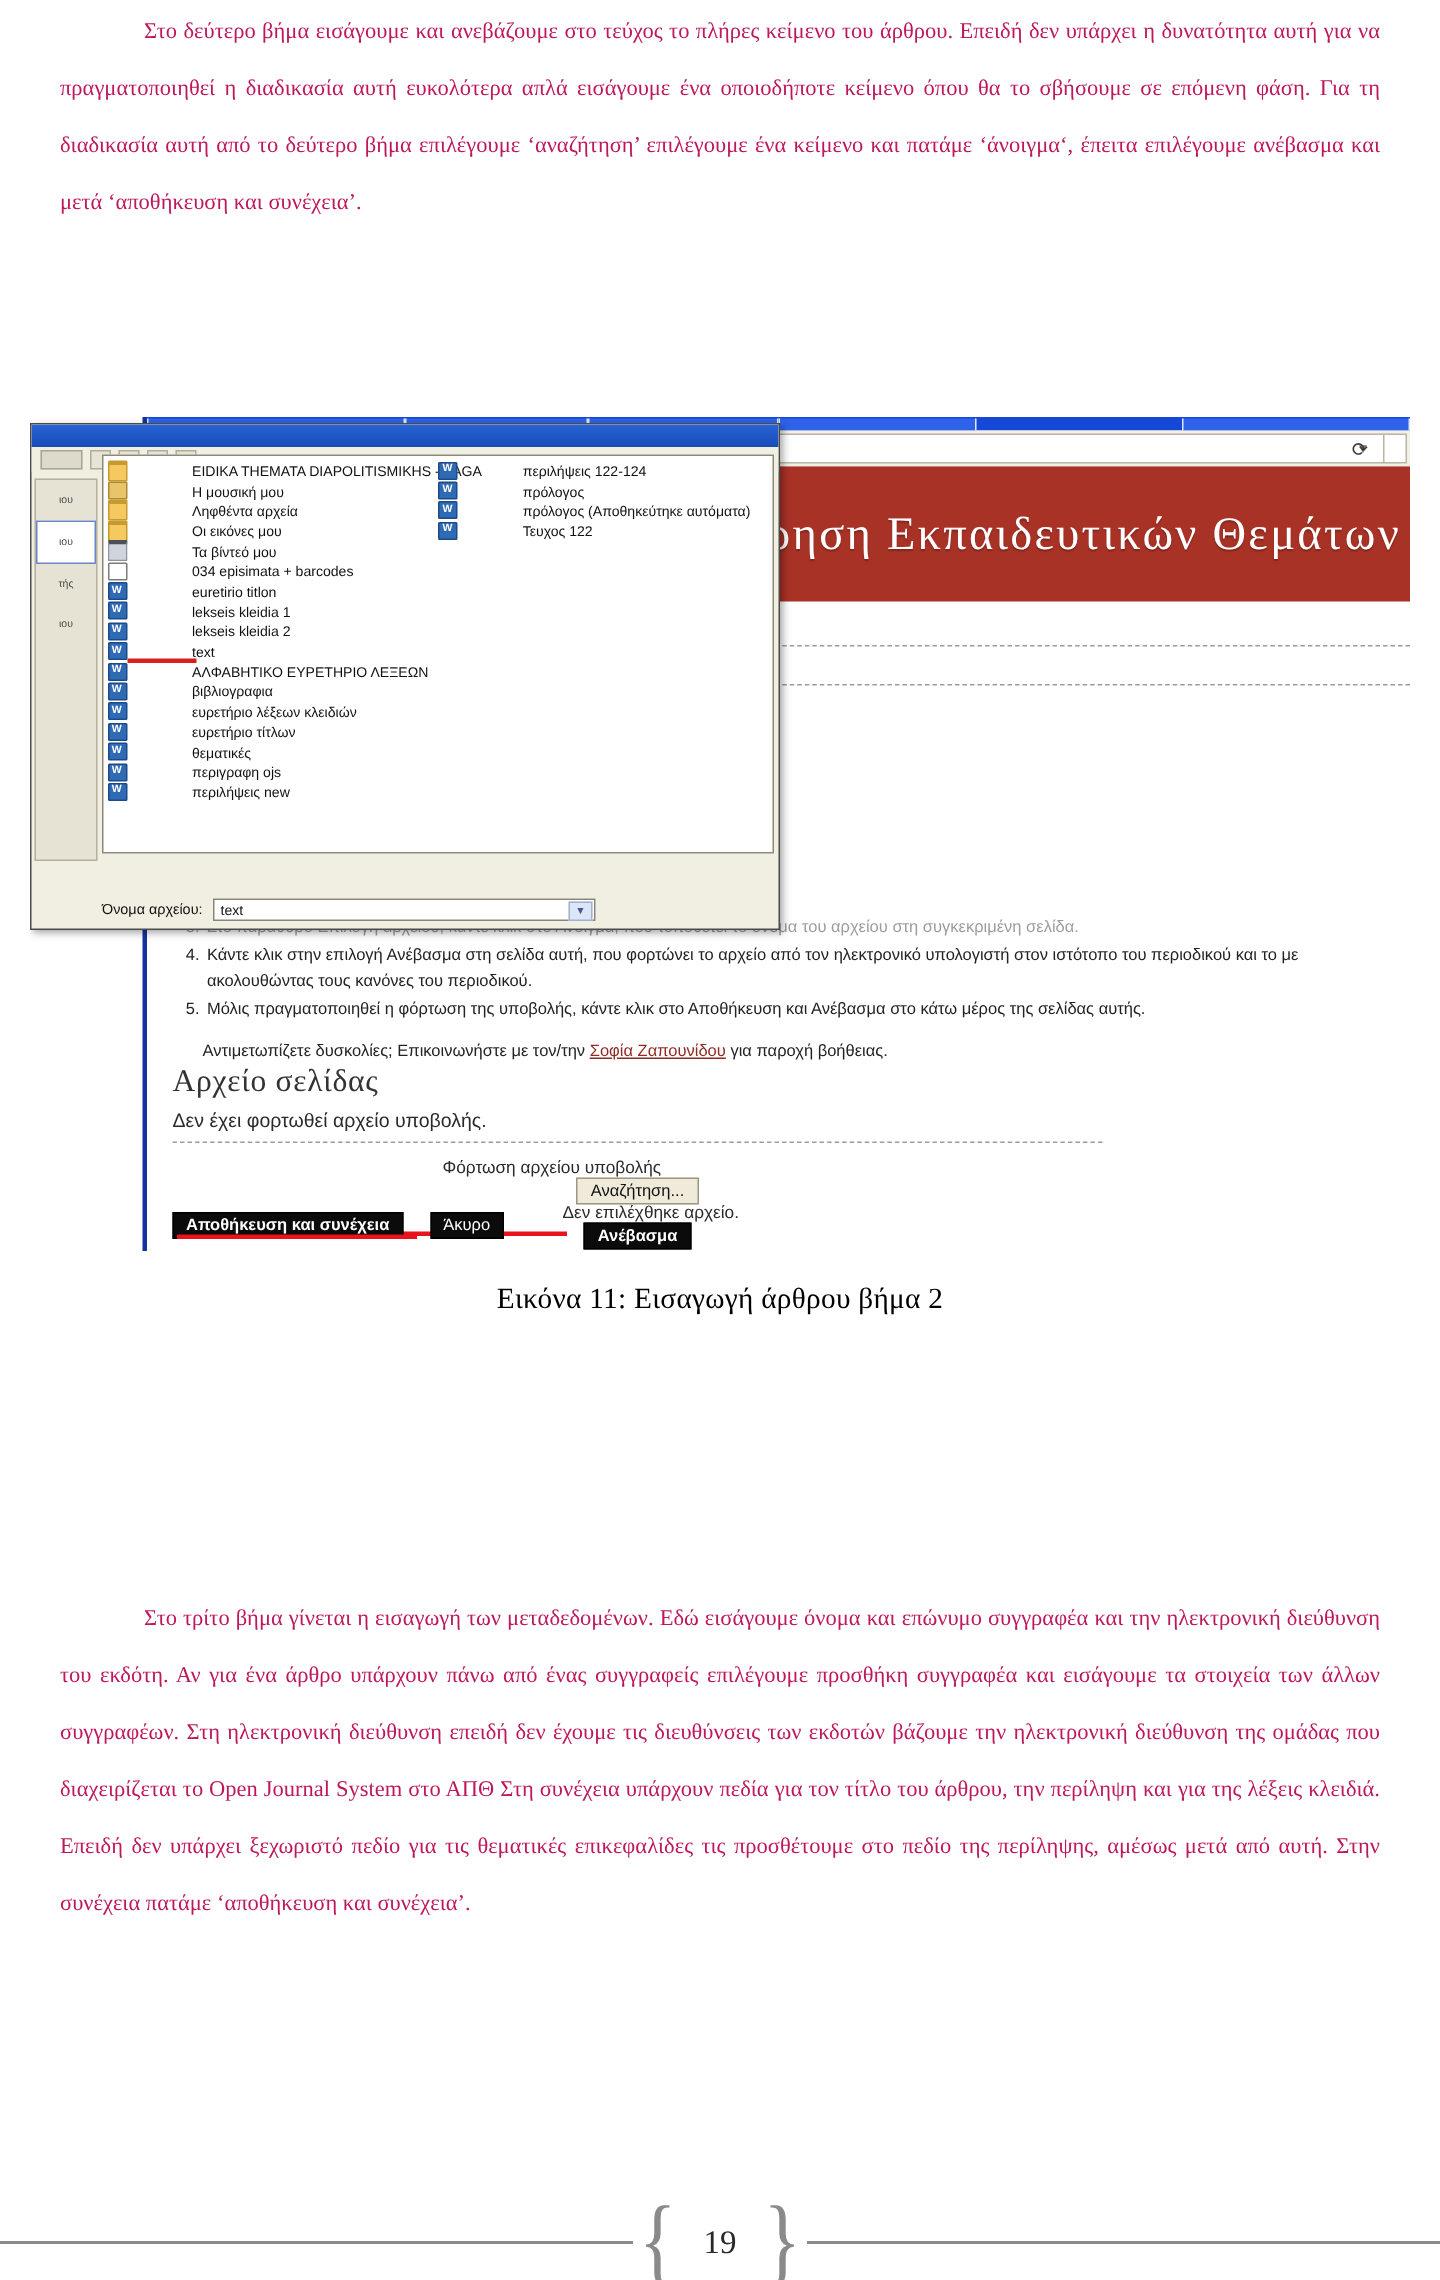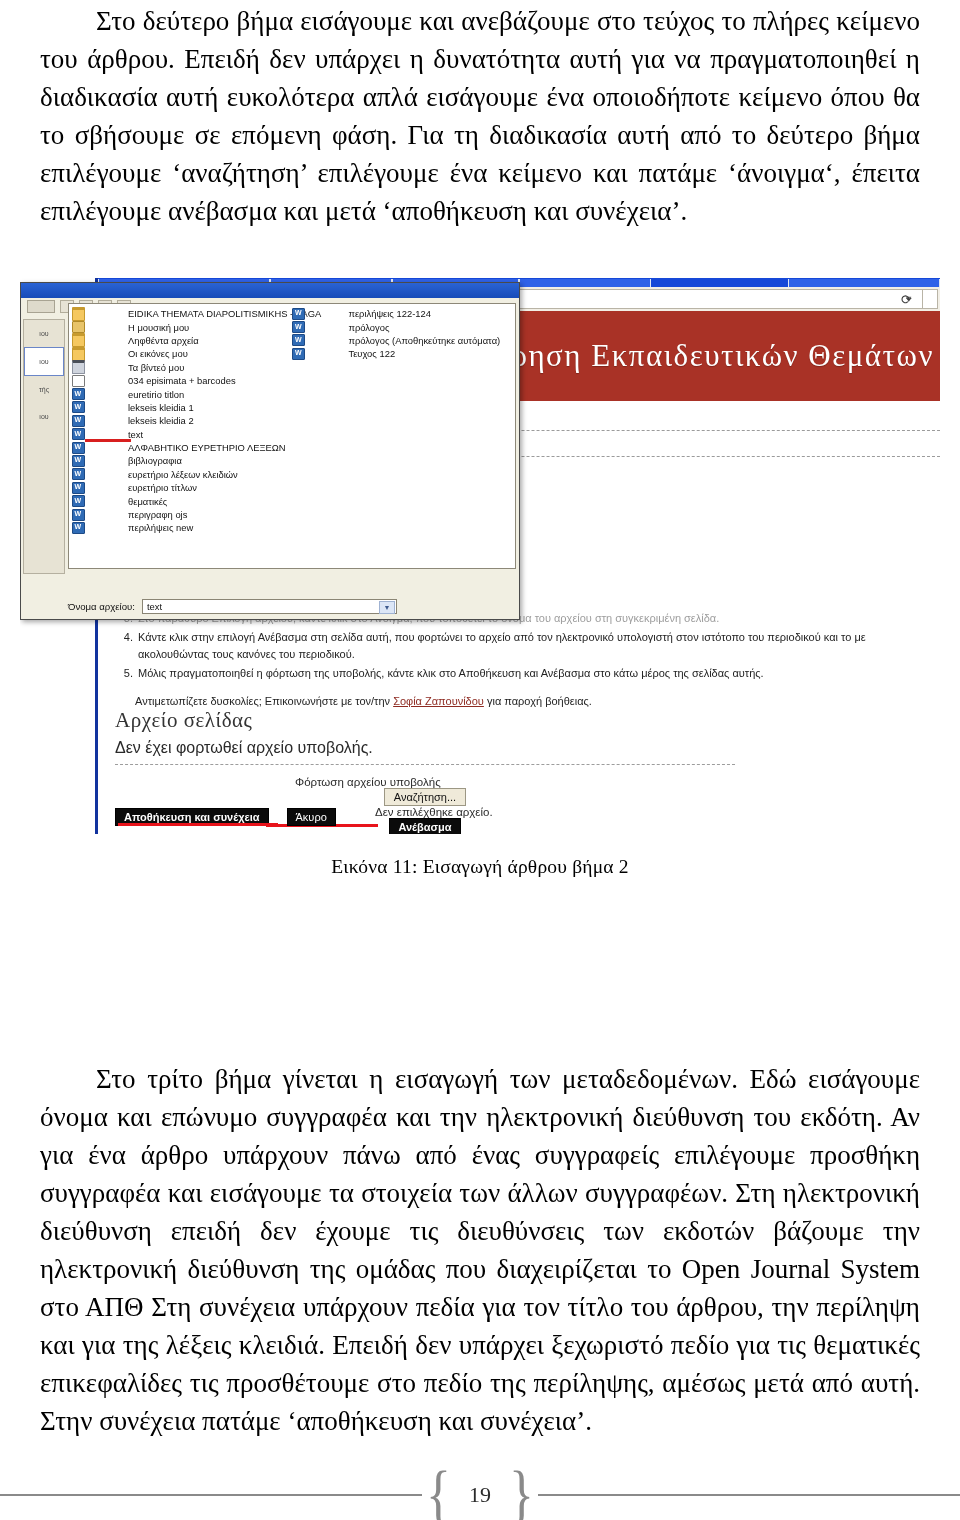--- a/index.html
+++ b/index.html
@@ -12,24 +12,24 @@
     height: 1520px;
     position: relative;
     font-family: "Liberation Serif", serif;
     color: #000;
     overflow: hidden;
   }
 
   
   .doc-para {
     font-family: "Liberation Serif", serif;
-    font-size: 27px;
+    font-size: 15px;
     line-height: 38px;
     text-align: justify;
-    color: #000000;
+    color: #be185d;
   }
   .doc-para.indent { text-indent: 56px; }
 
   #para-top {
     position: absolute;
     left: 40px;
     top: 2px;
     width: 880px;
   }
 
@@ -254,21 +254,21 @@
   }
   .subm h3 {
     margin: 0 0 6px 0;
     font-family: "Liberation Serif", serif;
     font-weight: normal;
     font-size: 21px;
     color: #333;
     letter-spacing: .5px;
   }
   .subm .nofile {
-    font-size: 16px;
+    font-size: 13px;
     color: #2a2a2a;
     margin-bottom: 7px;
   }
   .subm .dash {
     border-top: 1px dashed #9d9d9d;
     height: 0;
     margin: 4px 0;
   }
   .subm .uprow {
     display: flex;

